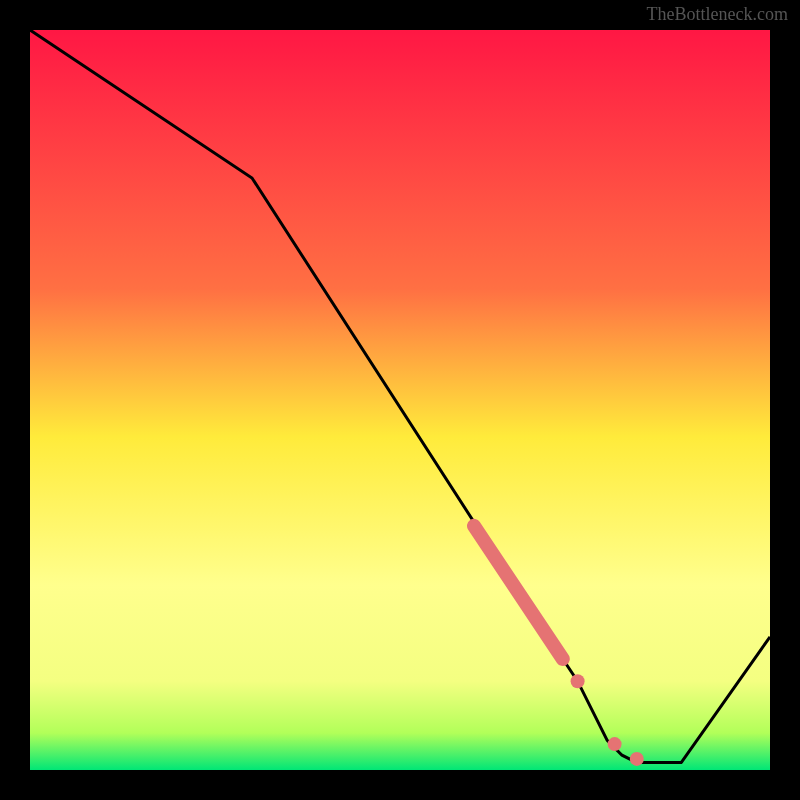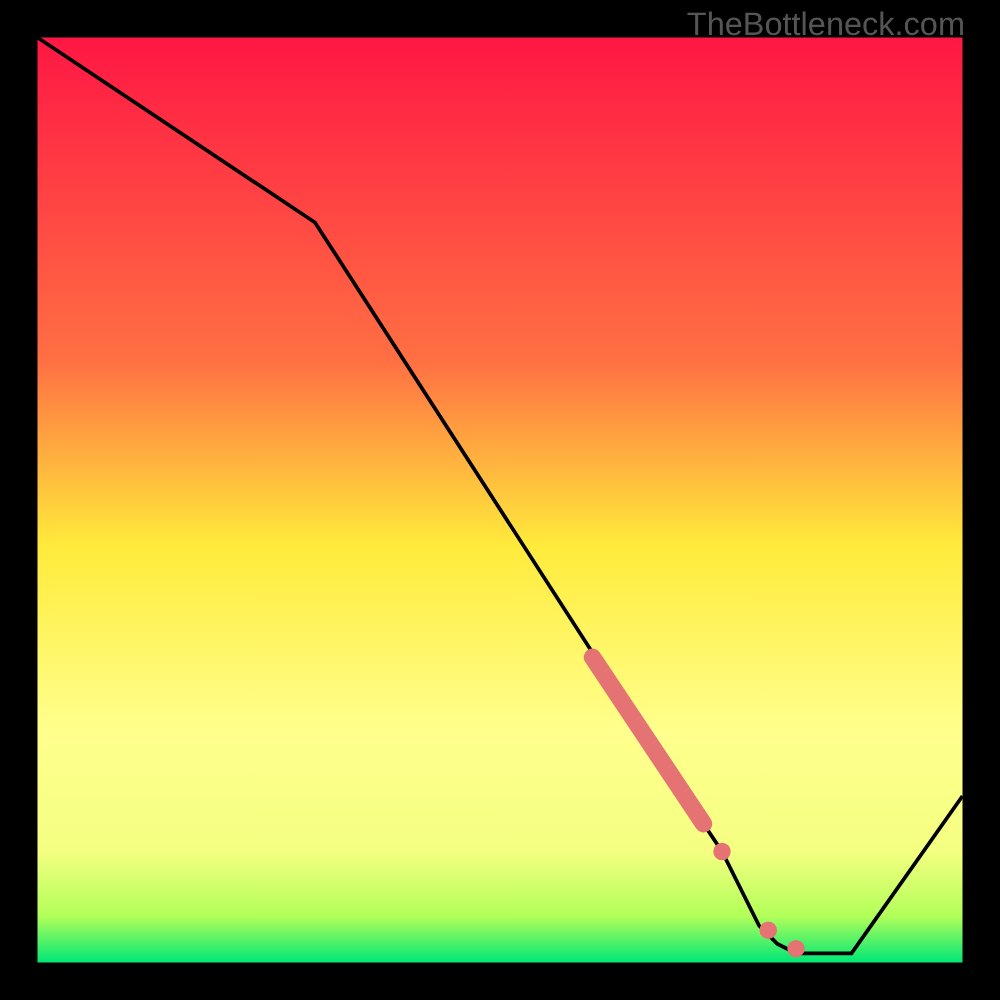--- a/index.html
+++ b/index.html
@@ -11,25 +11,26 @@
     font-family: Arial, sans-serif;
   }
   .container {
     position: relative;
     width: 800px;
     height: 800px;
   }
   .watermark {
     position: absolute;
     top: 4px;
-    right: 28px;
+    right: 12px;
     color: #555;
-    font-size: 26px;
+    font-size: 18px;
     font-weight: normal;
     z-index: 10;
+    font-family: Liberation Serif, serif;
   }
   svg {
     display: block;
   }
 </style>
 </head>
 <body>
 
 <div class="container">
   <div class="watermark">TheBottleneck.com</div>

